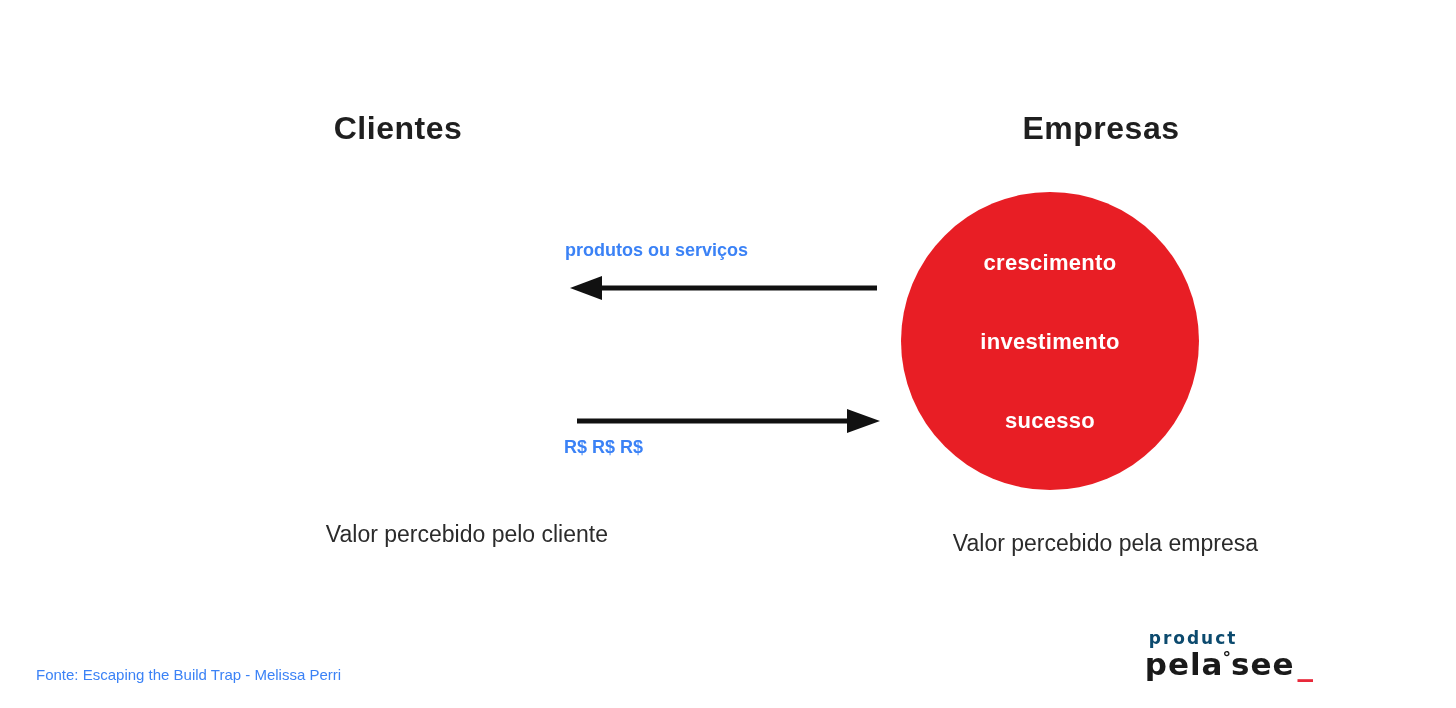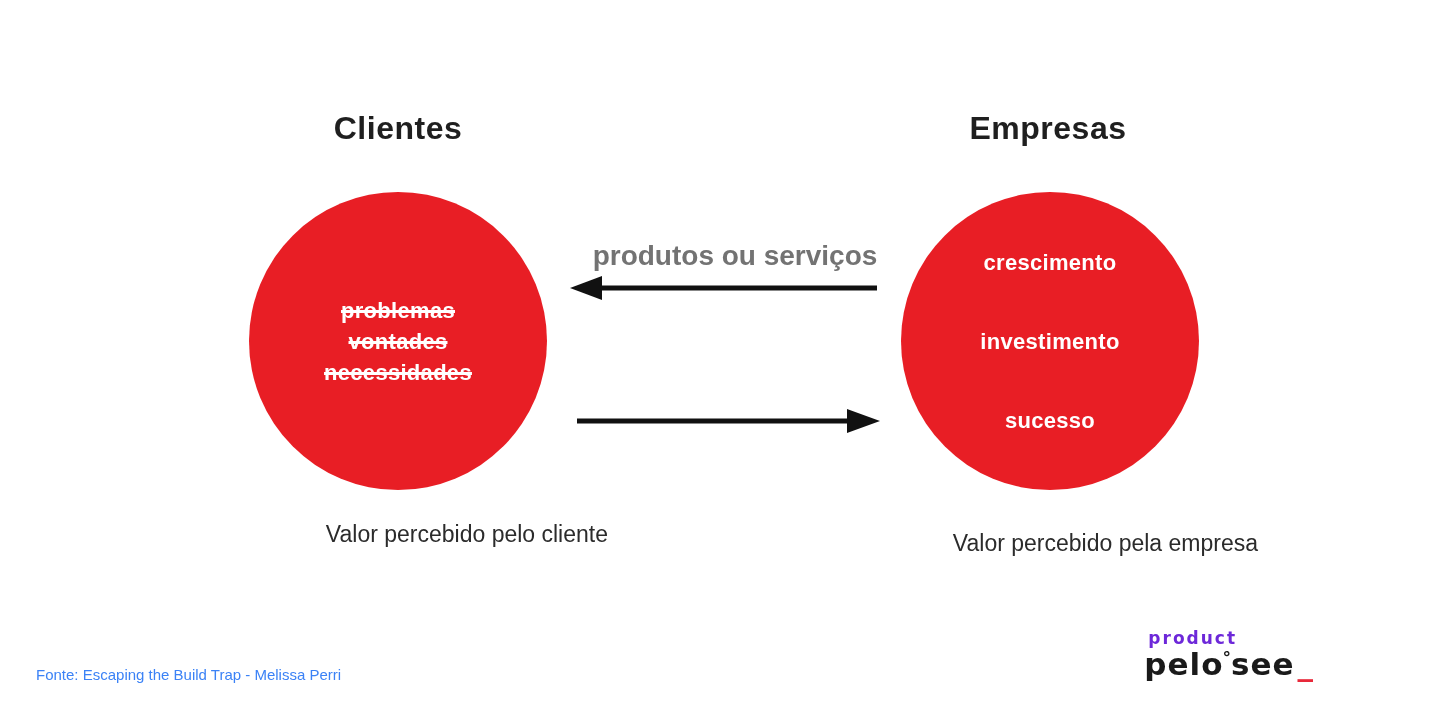--- a/index.html
+++ b/index.html
@@ -18,21 +18,21 @@
     position: absolute;
     top: 110px;
     width: 300px;
     text-align: center;
     font-size: 32px;
     font-weight: 700;
     color: #1f1f1f;
     letter-spacing: 0.5px;
   }
   .col-title.left  { left: 248px; }
-  .col-title.right { left: 898px; }
+  .col-title.right { left: 951px; }
 
   .circle {
     position: absolute;
     top: 192px;
     width: 298px;
     height: 298px;
     border-radius: 50%;
     background: #e81e25;
     display: flex;
     flex-direction: column;
@@ -60,24 +60,24 @@
     position: absolute;
     left: 0; top: 0;
     width: 1456px;
     height: 708px;
     pointer-events: none;
   }
 
   .arrow-label {
     position: absolute;
     width: 340px;
-    text-align: center;
-    font-size: 28px;
+    text-align: left;
+    font-size: 18px;
     font-weight: 700;
-    color: #737373;
+    color: #3b82f6;
   }
   .arrow-label.top    { left: 565px; top: 240px; }
   .arrow-label.bottom { left: 564px; top: 437px; }
 
   .caption {
     position: absolute;
     top: 521px;
     width: 420px;
     text-align: right;
     font-size: 23px;
@@ -97,21 +97,21 @@
 
   .logo {
     position: absolute;
     right: 26px;
     top: 630px;
     text-align: left;
     line-height: 1;
     font-family: "DejaVu Sans", sans-serif;
   }
   .logo-top {
-    color: #6d28d9;
+    color: #0c4a6e;
     font-size: 17px;
     font-weight: 700;
     letter-spacing: 2px;
     margin-left: 4px;
     margin-bottom: 2px;
   }
   .logo-main {
     font-size: 31px;
     font-weight: 700;
     color: #1a1a1a;
@@ -130,48 +130,44 @@
   }
 </style>
 </head>
 <body>
 
 <div class="canvas">
 
   <div class="col-title left">Clientes</div>
   <div class="col-title right">Empresas</div>
 
-  <div class="circle left-circle">
-    <div class="circle-line strike">problemas</div>
-    <div class="circle-line strike">vontades</div>
-    <div class="circle-line strike">necessidades</div>
-  </div>
 
   <div class="circle right-circle">
     <div class="circle-line">crescimento</div>
     <div class="circle-line">investimento</div>
     <div class="circle-line">sucesso</div>
   </div>
 
   <svg class="arrows-layer" viewBox="0 0 1456 708" xmlns="http://www.w3.org/2000/svg">
     <g>
       <line x1="877" y1="288" x2="600" y2="288" stroke="#111111" stroke-width="5"></line>
       <polygon points="570,288 602,276 602,300" fill="#111111"></polygon>
     </g>
     <g>
       <line x1="577" y1="421" x2="849" y2="421" stroke="#111111" stroke-width="5"></line>
       <polygon points="880,421 847,409 847,433" fill="#111111"></polygon>
     </g>
   </svg>
 
   <div class="arrow-label top">produtos ou serviços</div>
+  <div class="arrow-label bottom">R$ R$ R$</div>
 
   <div class="caption left">Valor percebido pelo cliente</div>
   <div class="caption right">Valor percebido pela empresa</div>
 
   <div class="source-note">Fonte: Escaping the Build Trap - Melissa Perri</div>
 
   <div class="logo">
     <div class="logo-top">product</div>
-    <div class="logo-main"><span>pelo</span><span class="ring">°</span><span>see</span><span class="underscore">_</span></div>
+    <div class="logo-main"><span>pela</span><span class="ring">°</span><span>see</span><span class="underscore">_</span></div>
   </div>
 
 </div>
 
 </body></html>

